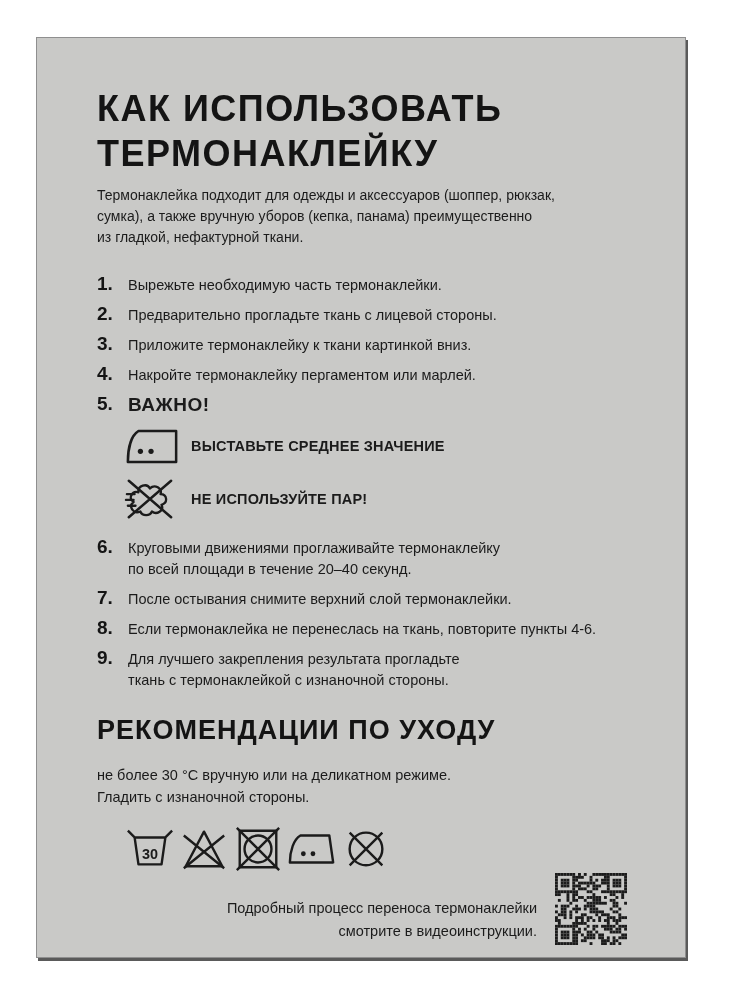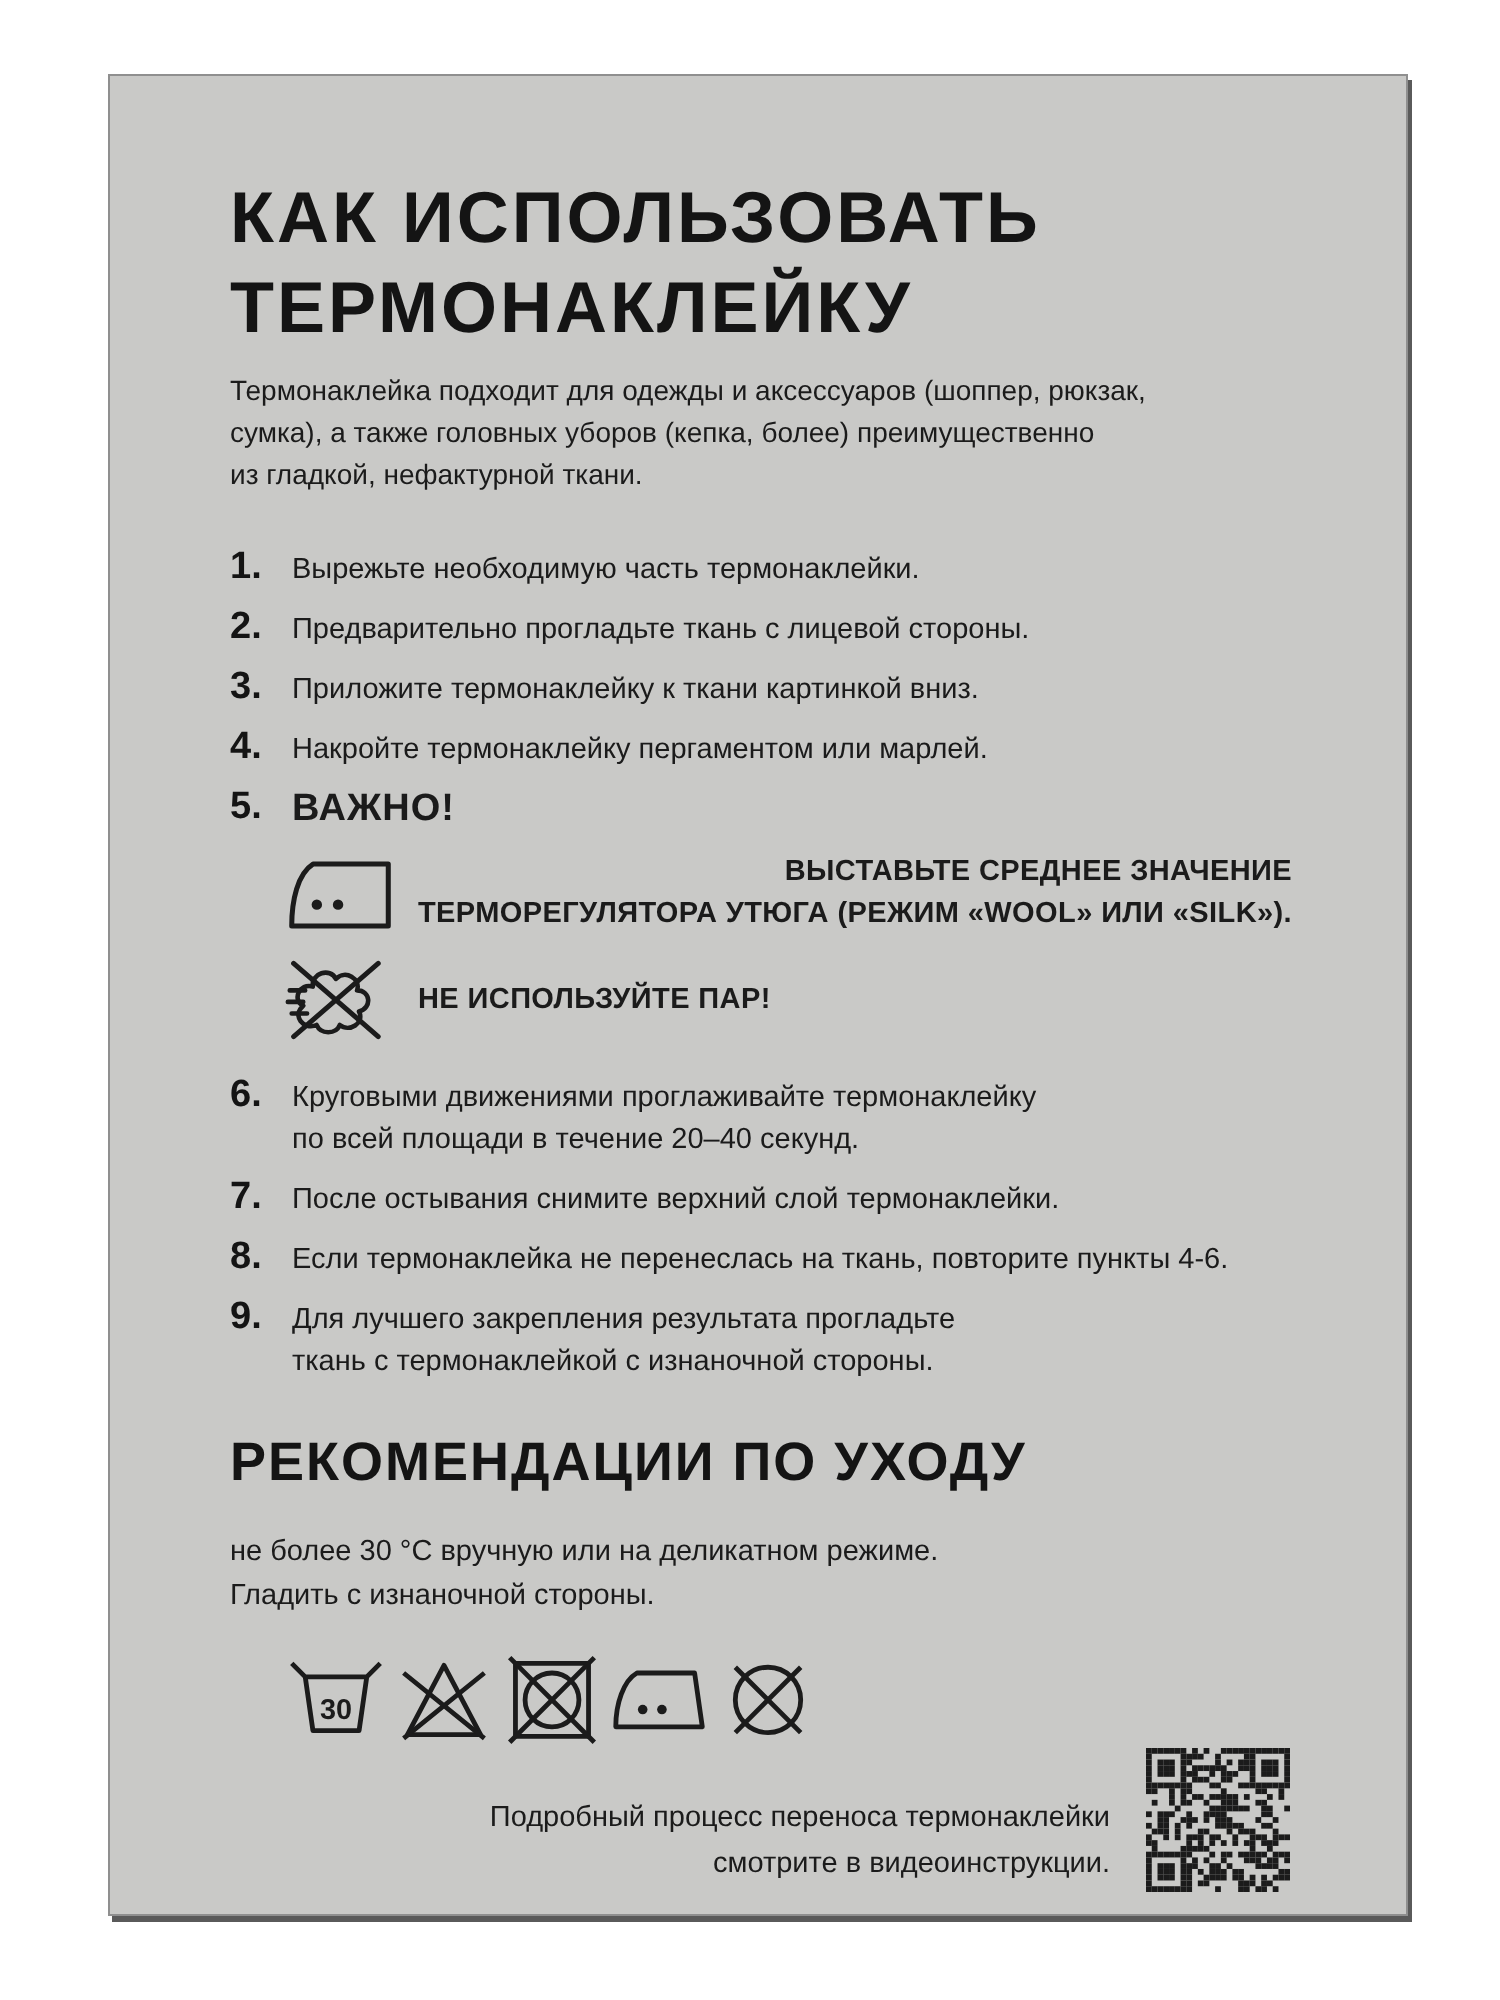--- a/index.html
+++ b/index.html
@@ -1,21 +1,21 @@
 <!DOCTYPE html>
 <html><head>
 <meta charset="utf-8">
 <style>
   * { margin: 0; padding: 0; box-sizing: border-box; }
   html, body { width: 750px; height: 1000px; background: #ffffff; }
   body { font-family: "Liberation Sans", "DejaVu Sans", sans-serif; color: #1b1b1b; }
 
   .card {
     position: absolute;
-    left: 54px; top: 37px;
+    left: 36px; top: 37px;
     width: 650px; height: 921px;
     background: #c9c9c7;
     border: 1px solid #8f8f8f;
     box-shadow: 2px 3px 0 #5a5a5a;
     padding: 48px 58px 14px 60px;
     display: flex;
     flex-direction: column;
     overflow: hidden;
   }
 
@@ -58,21 +58,21 @@
 
 <div class="card">
 
   <div class="title">
     <div>КАК ИСПОЛЬЗОВАТЬ</div>
     <div>ТЕРМОНАКЛЕЙКУ</div>
   </div>
 
   <div class="intro">
     <div class="line">Термонаклейка подходит для одежды и аксессуаров (шоппер, рюкзак,</div>
-    <div class="line">сумка), а также головных уборов (кепка, более) преимущественно</div>
+    <div class="line">сумка), а также вручную уборов (кепка, панама) преимущественно</div>
     <div class="line">из гладкой, нефактурной ткани.</div>
   </div>
 
   <div class="steps">
     <div class="step">
       <div class="step-num">1.</div>
       <div class="step-text">Вырежьте необходимую часть термонаклейки.</div>
     </div>
     <div class="step">
       <div class="step-num">2.</div>
@@ -97,21 +97,20 @@
           <svg viewBox="0 0 58 42" width="56" height="41">
             <g fill="none" stroke="currentColor" stroke-width="2.6" stroke-linejoin="round">
               <path d="M15 5 L54 5 L54 37 L4 37 C4 24 7 10 15 5 Z"></path>
               <circle cx="17" cy="26" r="2.7" fill="currentColor" stroke="none"></circle>
               <circle cx="28" cy="26" r="2.7" fill="currentColor" stroke="none"></circle>
             </g>
           </svg>
         </span>
         <div class="imp-text">
           <div class="line">ВЫСТАВЬТЕ СРЕДНЕЕ ЗНАЧЕНИЕ</div>
-          <div class="line">ТЕРМОРЕГУЛЯТОРА УТЮГА (РЕЖИМ «WOOL» ИЛИ «SILK»).</div>
         </div>
       </div>
       <div class="imp-row">
         <span class="imp-icon">
           <svg viewBox="0 0 52 52" width="50" height="50">
             <g fill="none" stroke="currentColor" stroke-width="2.4" stroke-linecap="round" stroke-linejoin="round">
               <path d="M17 39 c-7 3 -13 -5 -7 -10 c-6 -3 -2 -12 5 -10 c-1 -7 9 -10 12 -4 c5 -5 13 0 11 6 c7 0 8 9 1 11 c3 6 -5 11 -10 7 c-2 5 -10 5 -12 0 z"></path>
               <path d="M3 21 h8 M2 27 h8 M4 33 h8"></path>
               <path d="M5 7 L49 45 M49 7 L5 45" stroke-width="2.6"></path>
             </g>

